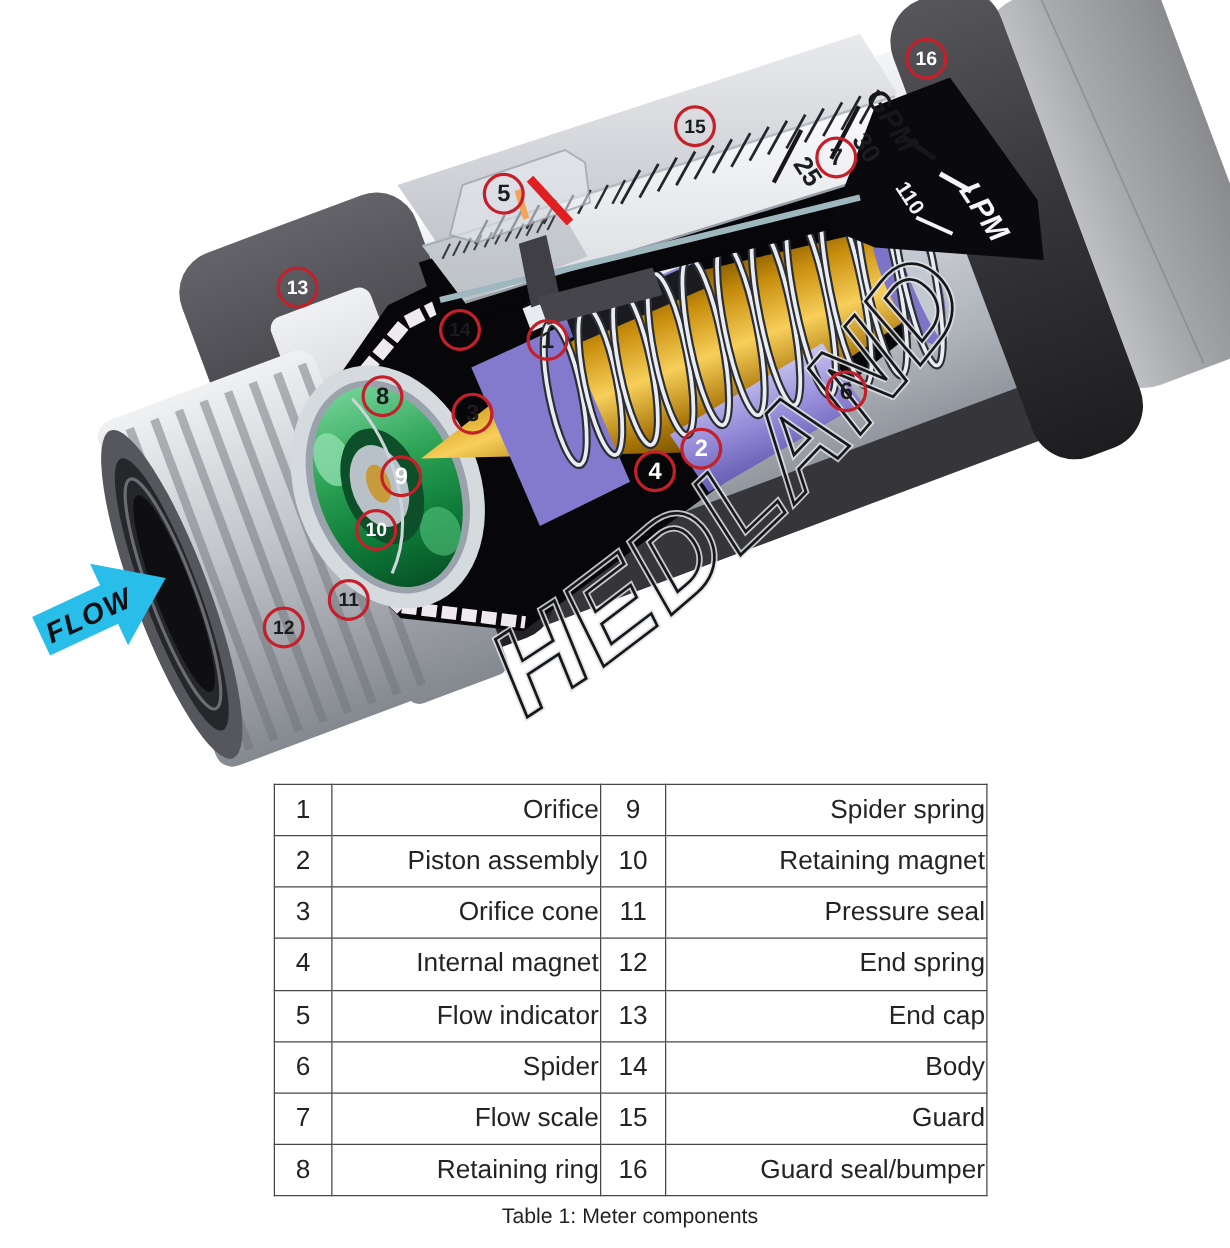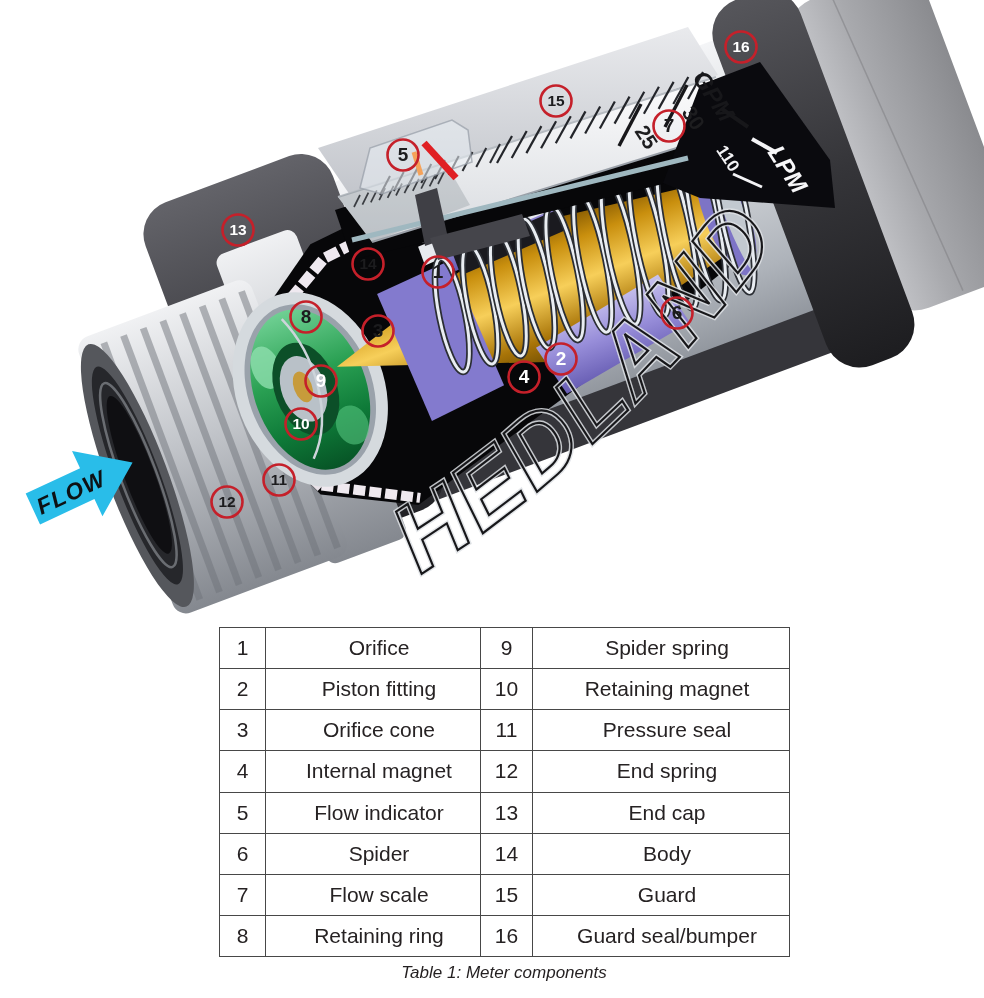--- a/index.html
+++ b/index.html
@@ -3,27 +3,27 @@
 <meta charset="utf-8">
 <style>
   html,body{margin:0;padding:0;background:#ffffff;}
   body{width:984px;height:998px;position:relative;font-family:"Liberation Sans",sans-serif;overflow:hidden;}
   #figure{position:absolute;left:0;top:0;width:984px;height:620px;}
   #components-table{position:absolute;left:219px;top:627px;width:570px;height:330px;
     border-collapse:collapse;table-layout:fixed;font-family:"Liberation Sans",sans-serif;}
   #components-table td{border:1.5px solid #474747;font-size:21px;color:#262223;
     vertical-align:middle;background:#ffffff;}
   #components-table td.num{text-align:center;}
-  #components-table td.name{text-align:center;padding-left:13px;}
+  #components-table td.name{text-align:right;padding-left:13px;}
   #components-table col.c-num1{width:46px;}
   #components-table col.c-name1{width:215px;}
   #components-table col.c-num2{width:52px;}
   #components-table col.c-name2{width:257px;}
   #table-caption{position:absolute;left:219px;top:963px;width:570px;text-align:center;
-    font-size:17px;font-style:italic;color:#231f20;}
+    font-size:17px;color:#231f20;}
   text{font-family:"Liberation Sans",sans-serif;}
 </style>
 </head>
 <body>
 
 <svg id="figure" viewBox="0 0 984 620" xmlns="http://www.w3.org/2000/svg">
   <defs>
     <linearGradient id="gradBody" x1="0" y1="0" x2="0" y2="1">
       <stop offset="0" stop-color="#f4f5f7"></stop>
         <stop offset="0.35" stop-color="#d6d9dd"></stop>
@@ -323,21 +323,21 @@
   </colgroup>
   <tbody id="components-tbody">
       <tr>
         <td class="num">1</td>
         <td class="name">Orifice</td>
         <td class="num">9</td>
         <td class="name">Spider spring</td>
       </tr>
       <tr>
         <td class="num">2</td>
-        <td class="name">Piston fitting</td>
+        <td class="name">Piston assembly</td>
         <td class="num">10</td>
         <td class="name">Retaining magnet</td>
       </tr>
       <tr>
         <td class="num">3</td>
         <td class="name">Orifice cone</td>
         <td class="num">11</td>
         <td class="name">Pressure seal</td>
       </tr>
       <tr>

